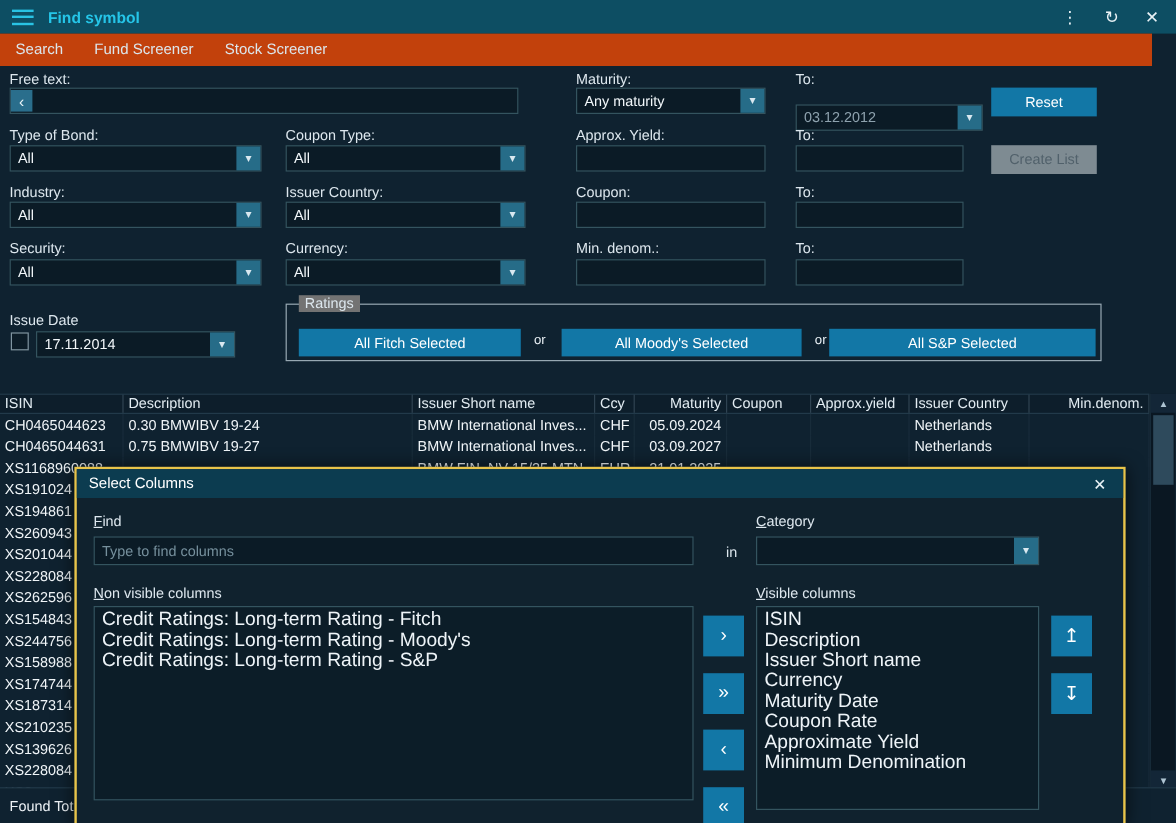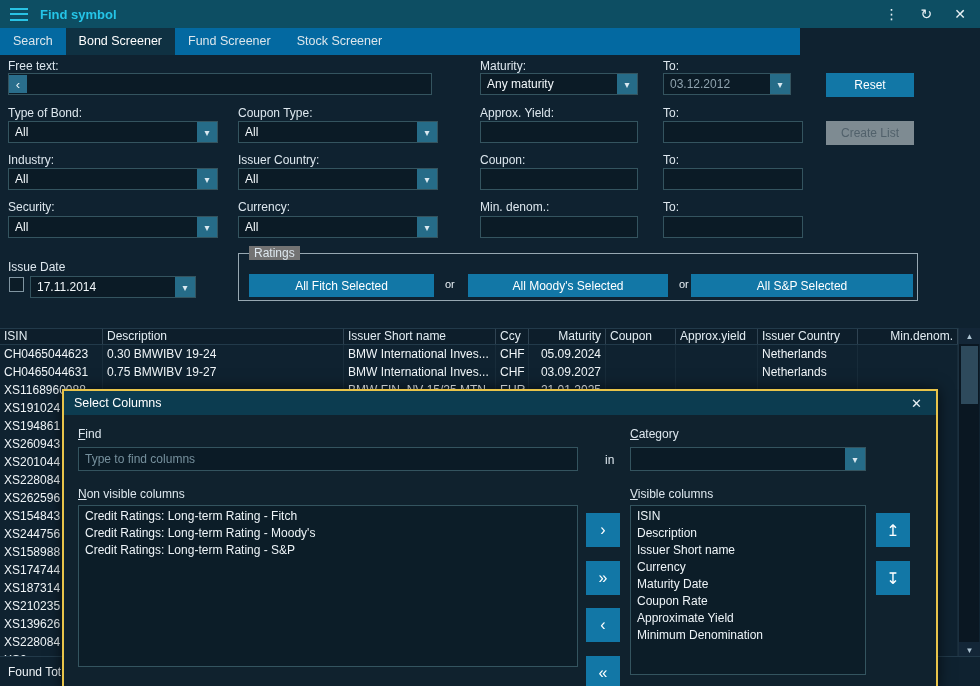--- a/index.html
+++ b/index.html
@@ -7,21 +7,21 @@
 .screen{position:relative;width:980px;height:686px;background:#0f2230;overflow:hidden;color:#e8eff4}
 .abs{position:absolute}
 
 .titlebar{position:absolute;left:0;top:0;width:980px;height:28px;background:#0d4e63;display:flex;align-items:center}
 .hamburger{width:20px;height:13px;margin-left:10px;display:flex;flex-direction:column;justify-content:space-between;cursor:pointer}
 .hamburger span{display:block;width:18px;height:2px;background:#29c3e4}
 .win-title{margin-left:10px;font-size:13px;font-weight:bold;color:#25c5e8}
 .tb-icons{margin-left:auto;display:flex;align-items:center;gap:22px;padding-right:14px}
 .tb-ic{color:#e9f2f6;font-size:14px;cursor:pointer;line-height:28px}
 
-.tabbar{position:absolute;left:0;top:28px;width:800px;height:27px;background:#0369a1;display:flex}
+.tabbar{position:absolute;left:0;top:28px;width:960px;height:27px;background:#c2410c;display:flex}
 .tab{padding:0 13px;line-height:27px;font-size:12.5px;color:#dce6ec;cursor:pointer}
 .tab.active{background:#0f3142;color:#fff}
 
 .label{font-size:12px;color:#dde7ee;white-space:nowrap}
 .mnemonic::first-letter{text-decoration:underline}
 .field{height:22px;background:#0b1b26;border:1px solid #34545f;display:flex;align-items:center}
 .txt{flex:1;min-width:0;background:transparent;border:none;outline:none;color:#f2f7fa;font-size:12px;font-family:inherit;padding:0 6px}
 .txt::placeholder{color:#76909d}
 .mini-btn{width:18px;height:18px;margin-right:1px;background:#2a6e8c;color:#eaf4f8;display:flex;align-items:center;justify-content:center;font-size:13px;cursor:pointer}
 .select{height:22px;background:#0b1b26;border:1px solid #34545f;display:flex;align-items:center;cursor:pointer}
@@ -57,21 +57,21 @@
 .scroll-arrow.bottom{bottom:0}
 .scroll-thumb{position:absolute;left:2px;top:18px;width:17px;height:58px;background:#2e4a5c;cursor:grab}
 
 .statusbar{position:absolute;left:0;top:656px;width:980px;height:30px;background:#0f2230;border-top:1px solid #223a4a;display:flex;align-items:center;padding:0 8px;font-size:12px;color:#eef3f7}
 
 .dialog{position:absolute;left:62px;top:389px;width:876px;height:300px;background:#10222e;border:2px solid #e8c44a;box-shadow:0 0 14px rgba(0,0,0,.65);z-index:10}
 .dlg-titlebar{position:absolute;left:0;top:0;right:0;height:24px;background:#0c3c50;display:flex;align-items:center;padding:0 10px}
 .dlg-title{font-size:12.5px;color:#fff}
 .dlg-close{margin-left:auto;color:#e9f2f6;font-size:13px;cursor:pointer;padding:0 4px}
 .listbox{position:absolute;background:#0c1d28;border:1px solid #34545f;overflow:hidden;padding-top:2px}
-.list-item{font-size:12px;color:#eef4f8;padding:0 6px;line-height:17px;white-space:nowrap;cursor:default}
+.list-item{font-size:16px;color:#eef4f8;padding:0 6px;line-height:17px;white-space:nowrap;cursor:default}
 </style>
 </head>
 <body>
 
 <div class="screen">
 
   <div class="titlebar">
     <div class="hamburger">
         <span></span>
         <span></span>
@@ -80,36 +80,35 @@
     <div class="win-title">Find symbol</div>
     <div class="tb-icons">
       <span class="tb-ic">⋮</span>
       <span class="tb-ic">↻</span>
       <span class="tb-ic">✕</span>
     </div>
   </div>
 
   <div class="tabbar">
     <div class="tab">Search</div>
-    <div class="tab active">Bond Screener</div>
     <div class="tab">Fund Screener</div>
     <div class="tab">Stock Screener</div>
   </div>
 
   <div class="label abs" style="left:8px;top:59px">Free text:</div>
   <div class="field abs" style="left:8px;top:73px;width:424px">
     <span class="mini-btn">‹</span>
   </div>
   <div class="label abs" style="left:480px;top:59px">Maturity:</div>
   <div class="select abs" style="left:480px;top:73px;width:158px">
     <span class="sel-text">Any maturity</span>
     <span class="sel-btn">▾</span>
   </div>
   <div class="label abs" style="left:663px;top:59px">To:</div>
-  <div class="select abs" style="left:663px;top:73px;width:128px">
+  <div class="select abs" style="left:663px;top:87px;width:156px">
     <span class="sel-text dim">03.12.2012</span>
     <span class="sel-btn">▾</span>
   </div>
   <div class="btn abs" style="left:826px;top:73px;width:88px">Reset</div>
 
   <div class="label abs" style="left:8px;top:106px">Type of Bond:</div>
   <div class="select abs" style="left:8px;top:121px;width:210px">
     <span class="sel-text">All</span>
     <span class="sel-btn">▾</span>
   </div>

